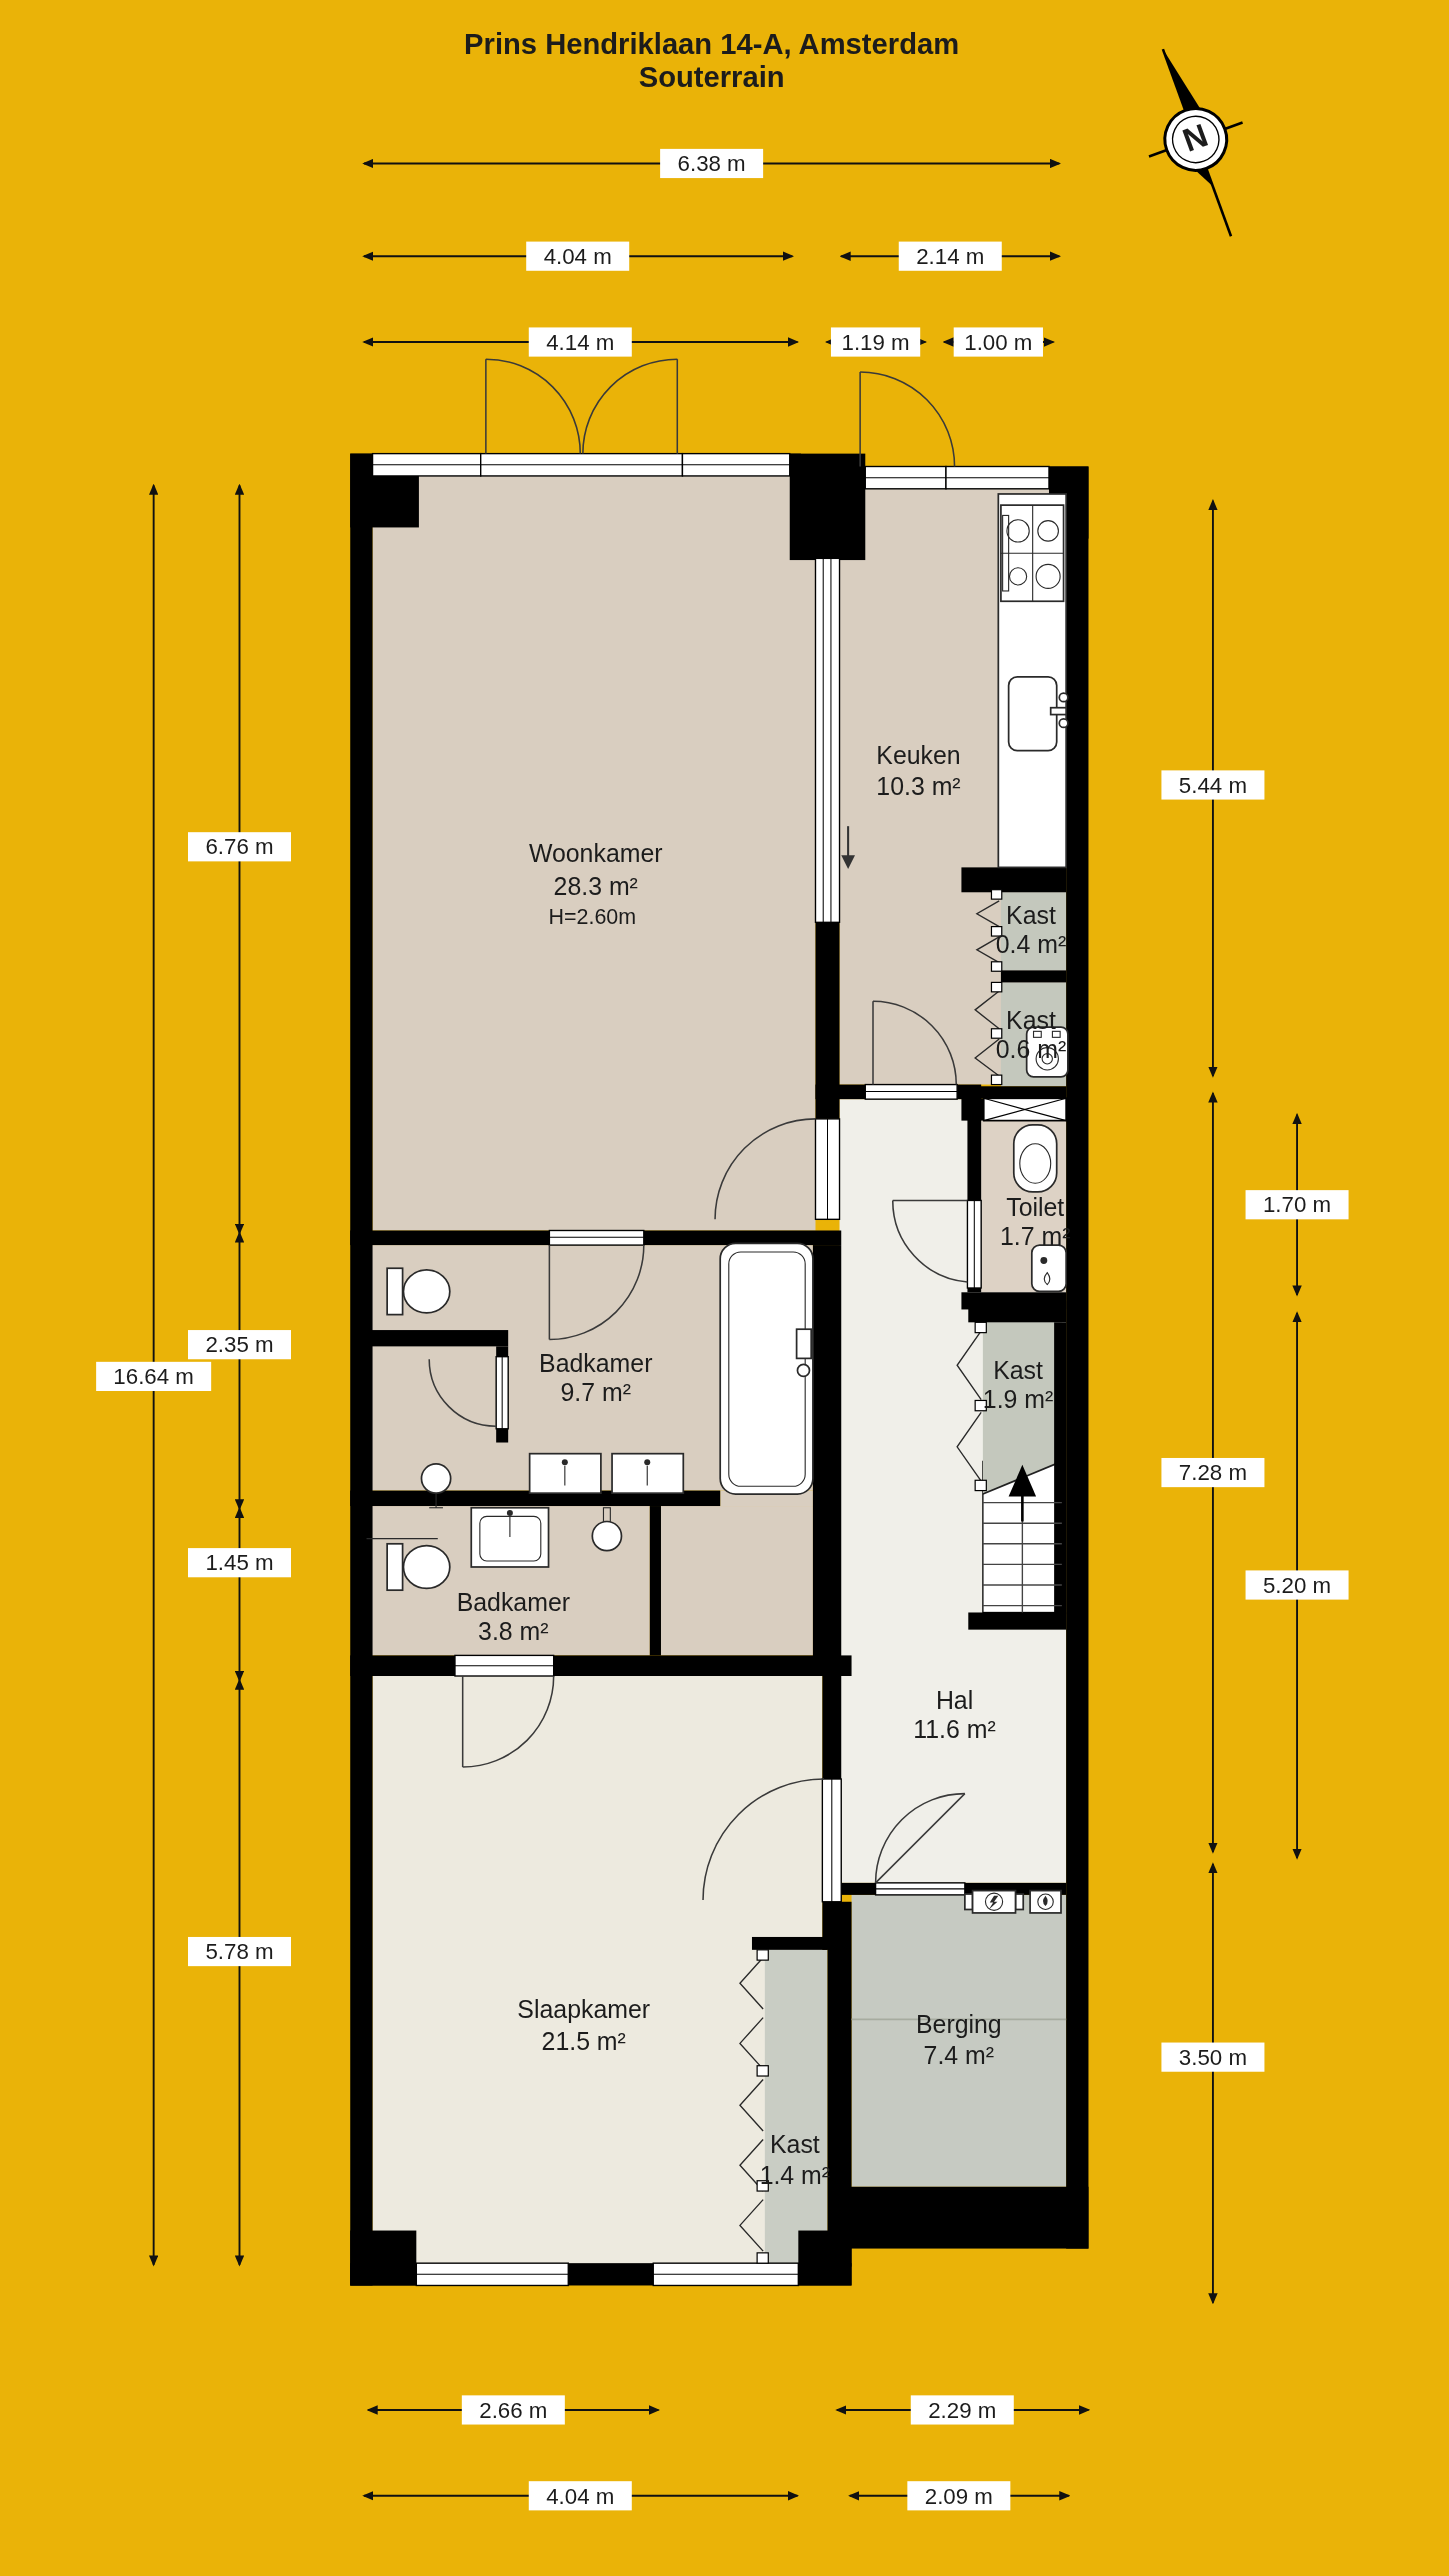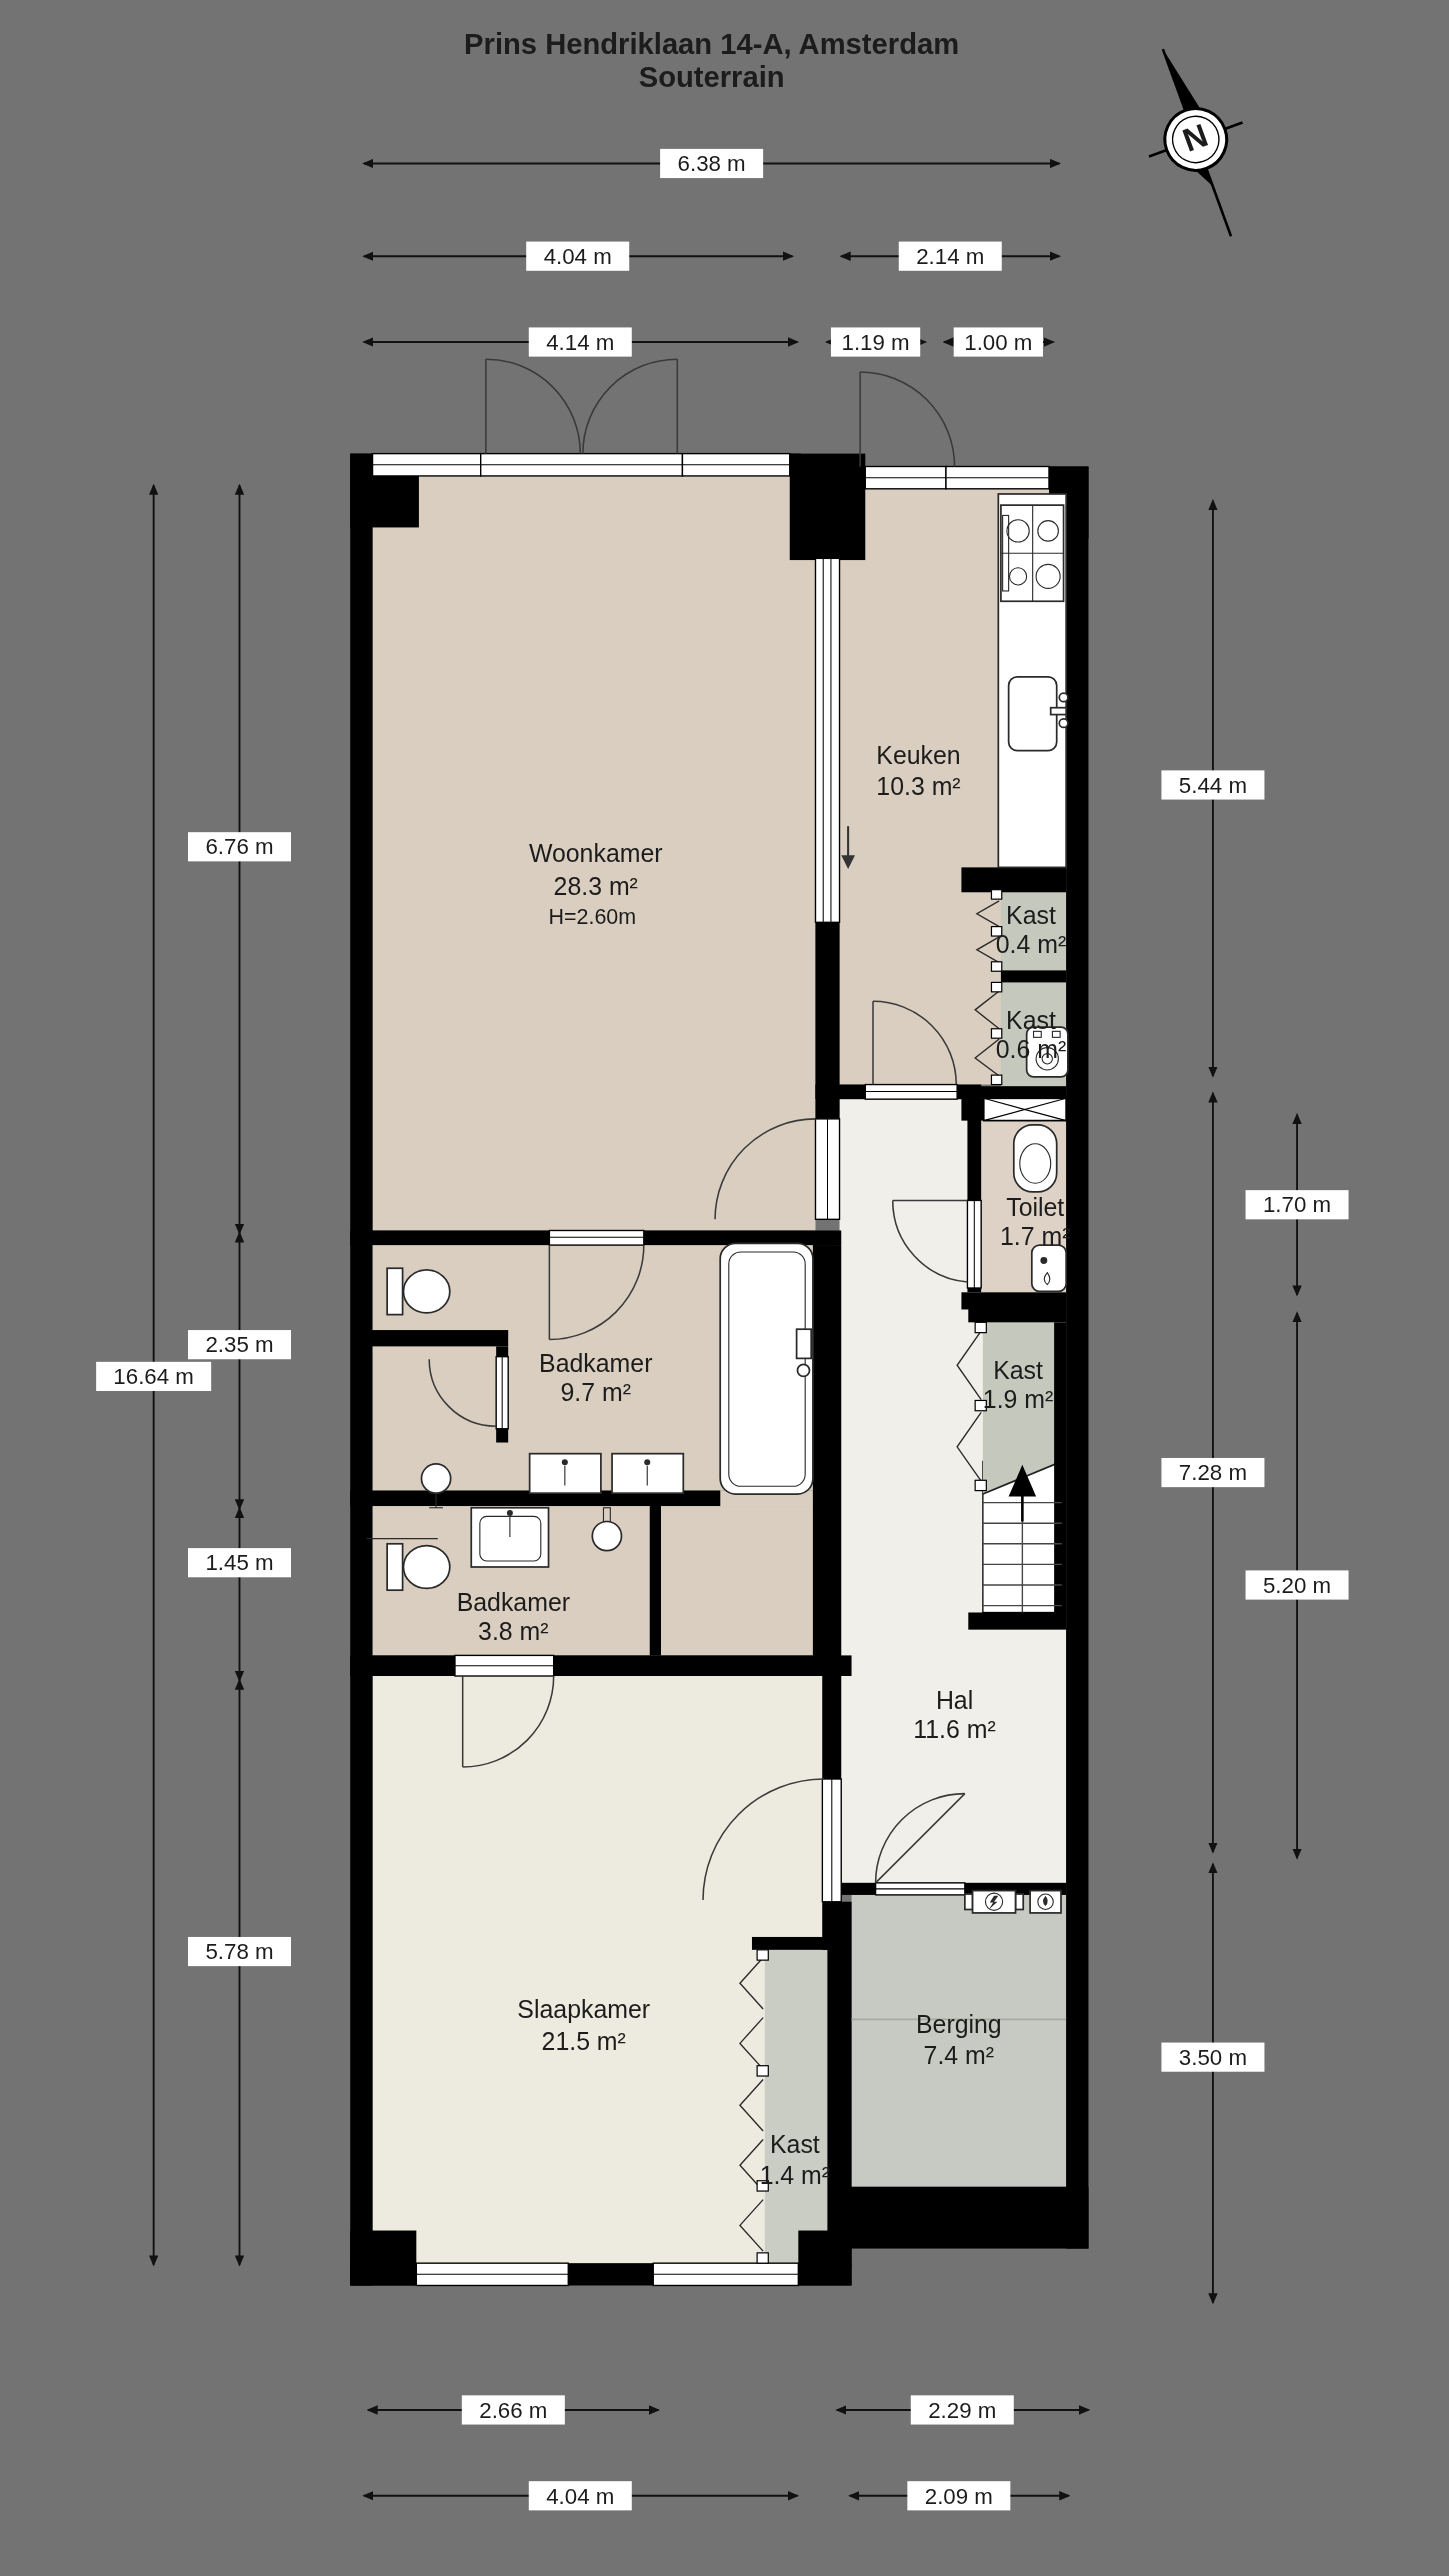--- a/index.html
+++ b/index.html
@@ -1,17 +1,17 @@
 <!DOCTYPE html>
 <html style="font-size:13.7px"><head>
 <meta charset="utf-8">
 <style>
   html,body{margin:0;padding:0;background:#fff;}
   body{font-family:"Liberation Sans", sans-serif;}
-  #stage{width:1449px;height:2576px;position:relative;background:#737373;}
+  #stage{width:1449px;height:2576px;position:relative;background:#eab308;}
   svg{display:block;}
   text{fill:#1c1c1c;}
   .title{font-size:34px;font-weight:bold;}
   .room-name{font-size:29px;}
   .room-area{font-size:29px;}
   .room-h{font-size:25px;}
   .dim{font-size:26px;}
   .wall{fill:#000;stroke:none;}
   .floor-beige{fill:#d9cec0;}
   .floor-beige2{fill:#ddd2c5;}

